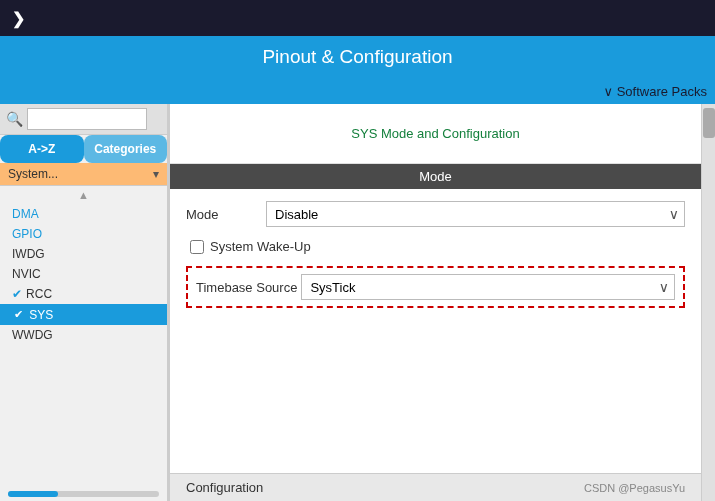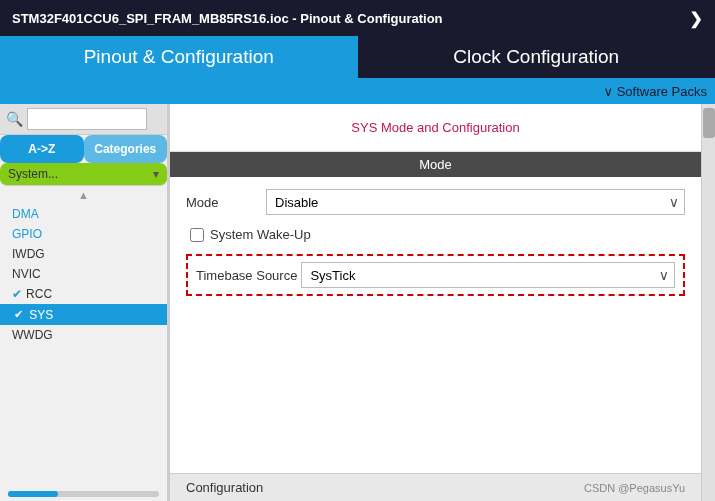--- a/index.html
+++ b/index.html
@@ -121,25 +121,24 @@
     }
     .sidebar-btn-cat {
       background: #5cb8e4;
       color: white;
     }
 
     .sidebar-dropdown {
       display: flex;
       align-items: center;
       padding: 4px 8px;
-      background: #84cc16;
+      background: #fdba74;
       border-bottom: 1px solid #ccc;
       cursor: pointer;
       font-size: 12px;
-      border-radius: 7px;
     }
     .sidebar-dropdown span.label {
       flex: 1;
       color: #333;
     }
     .sidebar-dropdown .arrow {
       color: #555;
       font-size: 12px;
     }
 
@@ -206,23 +205,23 @@
     .content-area {
       flex: 1;
       background: white;
       display: flex;
       flex-direction: column;
       border-left: 2px solid #ccc;
     }
 
     .content-header {
       text-align: center;
-      padding: 16px;
-      font-size: 13px;
-      color: #be185d;
+      padding: 22px;
+      font-size: 13px;
+      color: #15803d;
       border-bottom: 1px solid #e0e0e0;
     }
 
     .section-header {
       background: #4a4a4a;
       color: white;
       text-align: center;
       padding: 5px;
       font-size: 13px;
     }
@@ -343,30 +342,26 @@
       height: 30px;
       background: #aaa;
       border-radius: 3px;
       margin-top: 4px;
     }
   </style>
 </head>
 <body>
 
 <div class="title-bar">
-  <span>STM32F401CCU6_SPI_FRAM_MB85RS16.ioc - Pinout &amp; Configuration</span>
   <span class="title-bar-chevron">❯</span>
 </div>
 
 <div class="tab-bar">
   <div class="tab tab-inactive">
     <span>Pinout &amp; Configuration</span>
-  </div>
-  <div class="tab tab-active">
-    <span>Clock Configuration</span>
   </div>
 </div>
 
 <div class="software-packs-bar">
   <span>∨  Software Packs</span>
 </div>
 
 <div class="main-layout">
 
   <div class="sidebar">

